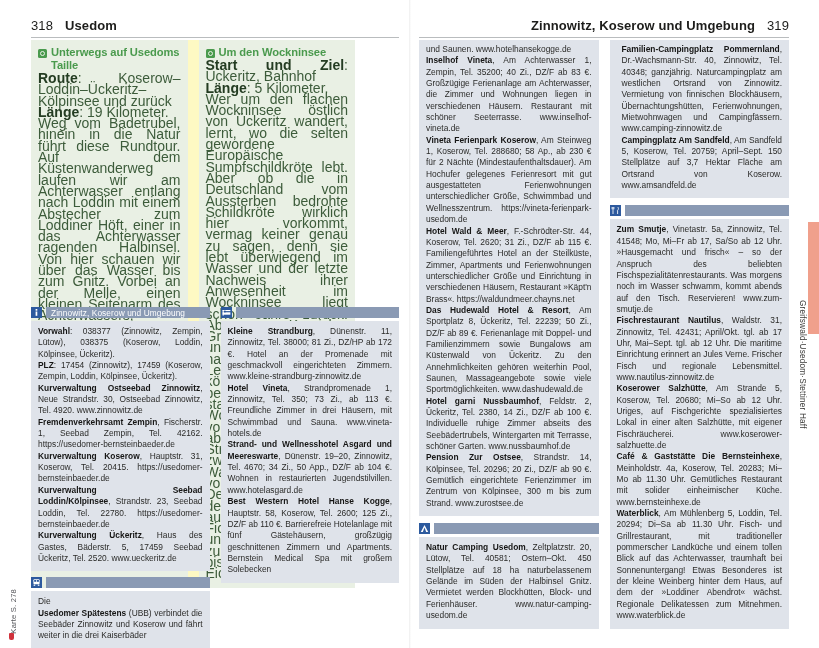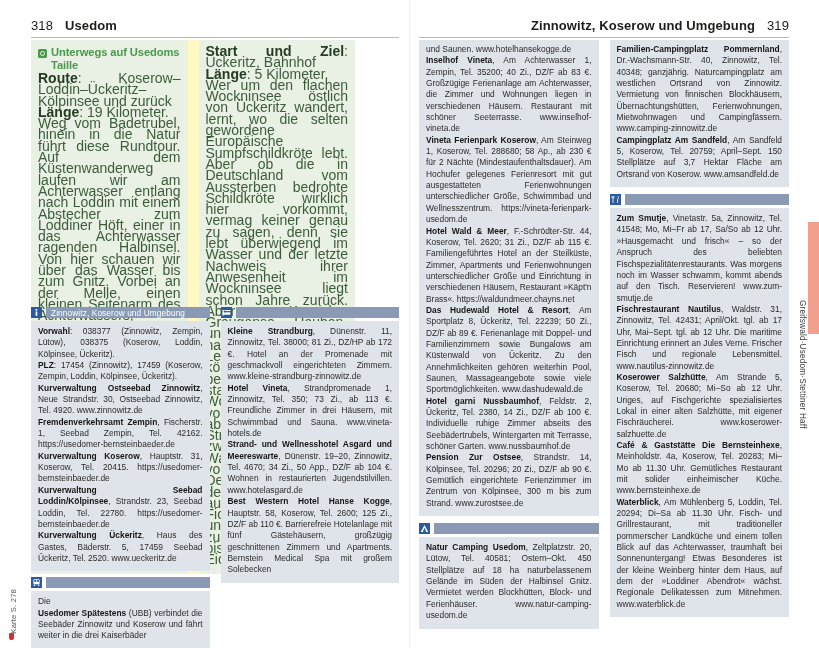--- a/index.html
+++ b/index.html
@@ -159,20 +159,24 @@
           <span>Unterwegs auf Usedoms Taille</span>
         </div>
         <div class="tip-body">
           <b>Route</b><span>: Koserow–Loddin–Ückeritz–Kölpinsee und zurück</span><br>
           <b>Länge</b><span>: 19 Kilometer.</span><br>
           <span>Weg vom Badetrubel, hinein in die Natur führt diese Rundtour. Auf dem Küstenwanderweg laufen wir am Achterwasser entlang nach Loddin mit einem Abstecher zum Loddiner Höft, einer in das Achterwasser ragenden Halbinsel. Von hier schauen wir über das Wasser bis zum Gnitz. Vorbei an der Melle, einen kleinen Seitenarm des Achterwassers, wandern wir nach Ückeritz zum Ostseestrand. Spätestens in Kölpinsee dürfte der feine Sandstrand zu einer Rast und zu einer Erfrischung in der Ostsee verleiten – sofern das Wetter mitspielt. Den Abschluss der Tour bildet der Streckelsberg am östlichen Ortsrand von Koserow, von dem das Auge weit auf die Ostsee hinaus schaut. Bereits seit 1957 ist er als Naturschutzgebiet ausgewiesen.</span>
         </div>
       </div>
 
       <div class="tipbox col">
+        <div class="tip-title">
+          <span class="tip-ico"></span>
+          <span>Um den Wockninsee</span>
+        </div>
         <div class="tip-body">
           <b>Start und Ziel</b><span>: Ückeritz, Bahnhof</span><br>
           <b>Länge</b><span>: 5 Kilometer.</span><br>
           <span>Wer um den flachen Wockninsee östlich von Ückeritz wandert, lernt, wo die selten gewordene Europäische Sumpfschildkröte lebt. Aber ob die in Deutschland vom Aussterben bedrohte Schildkröte wirklich hier vorkommt, vermag keiner genau zu sagen, denn sie lebt überwiegend im Wasser und der letzte Nachweis ihrer Anwesenheit im Wockninsee liegt schon Jahre zurück. Aber Kraniche, Graugänse, Hauben- und Zwergtaucher haben hier ihren Lebensraum, sie können wir vielfach beobachten. Vom stark verlandeten Wockninsee, einem von der Ostsee abgetrennten Strandsee, blieben zwei kleine Wasserflächen übrig, von Moor umgeben. Der Naturlehrpfad um den See führt uns auch durch einen Fichten-, Douglasien- und Lärchenwald und zu prachtvollen 400 bis 500 Jahre alten Eichen.</span>
         </div>
       </div>
     </div>
 
     <div class="cols cols-left" id="left-lower" style="top:307px;">
 
@@ -272,21 +276,21 @@
               <span class="ib-title"></span>
             </span>
           </div>
           <div class="infopanel">
             <div class="bodytext" id="camping-entries"><b>Natur Camping Usedom</b><span>, Zeltplatzstr. 20, Lütow, Tel. 40581; Ostern–Okt. 450 Stellplätze auf 18 ha naturbelassenem Gelände im Süden der Halbinsel Gnitz. Vermietet werden Blockhütten, Block- und Ferienhäuser. www.natur-camping-usedom.de</span></div>
           </div>
         </div>
       </div>
 
       <div class="col">
-        <div class="infopanel" style="padding-top:4px;">
+        <div class="infopanel" style="padding-top:4px;padding-left:12px;">
           <div class="bodytext" id="camping-cont"><b>Familien-Campingplatz Pommernland</b><span>, Dr.-Wachsmann-Str. 40, Zinnowitz, Tel. 40348; ganzjährig. Naturcampingplatz am westlichen Ortsrand von Zinnowitz. Vermietung von finnischen Blockhäusern, Übernachtungshütten, Ferienwohnungen, Mietwohnwagen und Campingfässern. www.camping-zinnowitz.de</span><br><b>Campingplatz Am Sandfeld</b><span>, Am Sandfeld 5, Koserow, Tel. 20759; April–Sept. 150 Stellplätze auf 3,7 Hektar Fläche am Ortsrand von Koserow. www.amsandfeld.de</span></div>
         </div>
 
         <div class="infoblock" style="margin-top:7px;">
           <div class="infobar titled">
             <span class="ibico">
               <svg width="11" height="11" viewBox="0 0 11 11">
                   <rect width="11" height="11" fill="#2d5a9e"></rect>
                   <path d="M3 2 L3 5.2 M2.1 2 L2.1 4.3 M3.9 2 L3.9 4.3 M3 5.2 L3 9" stroke="#fff" stroke-width=".85" fill="none"></path>
                   <path d="M7.6 2 C8.7 2.6 8.7 4.6 7.6 5.2 L7.6 9" stroke="#fff" stroke-width=".85" fill="none"></path>

